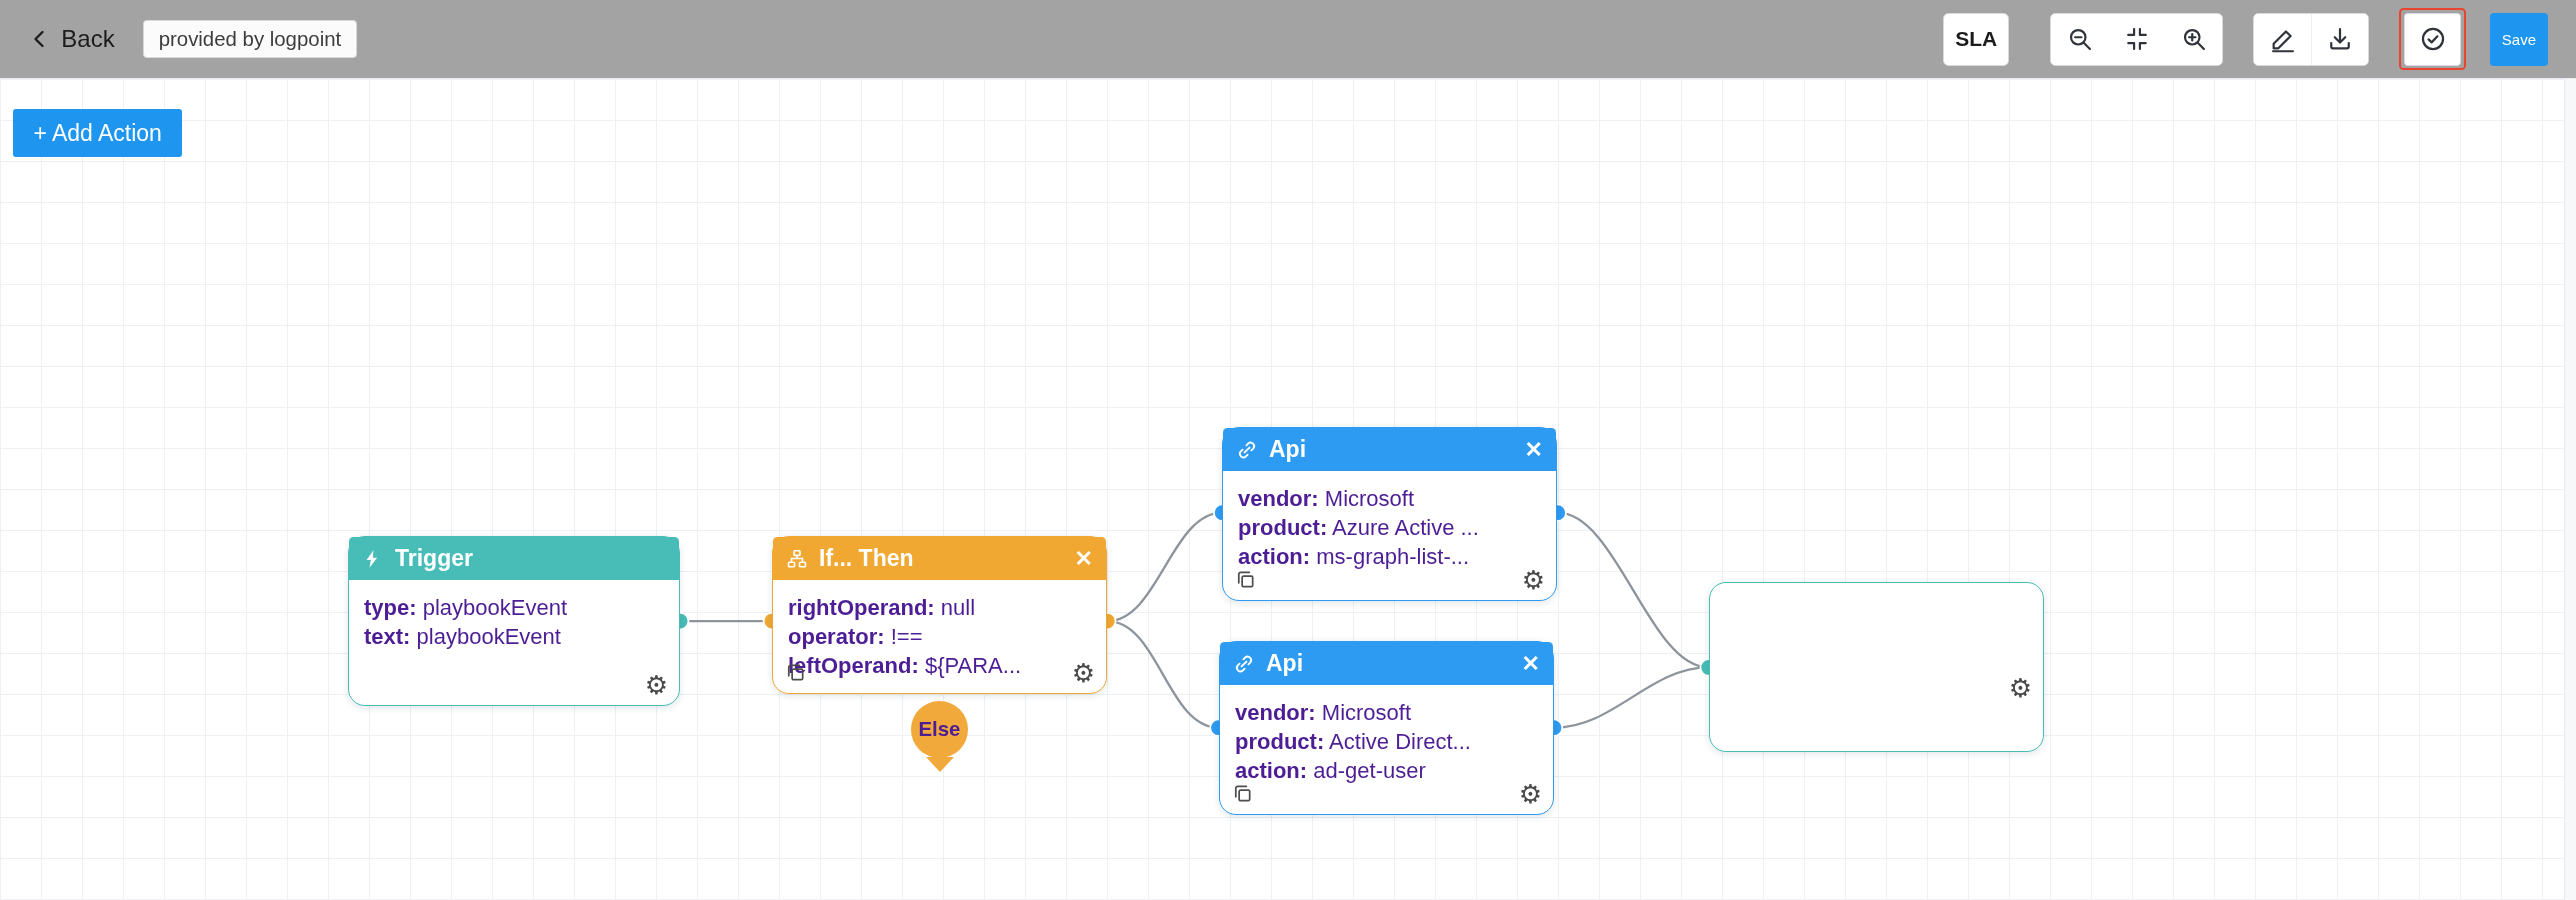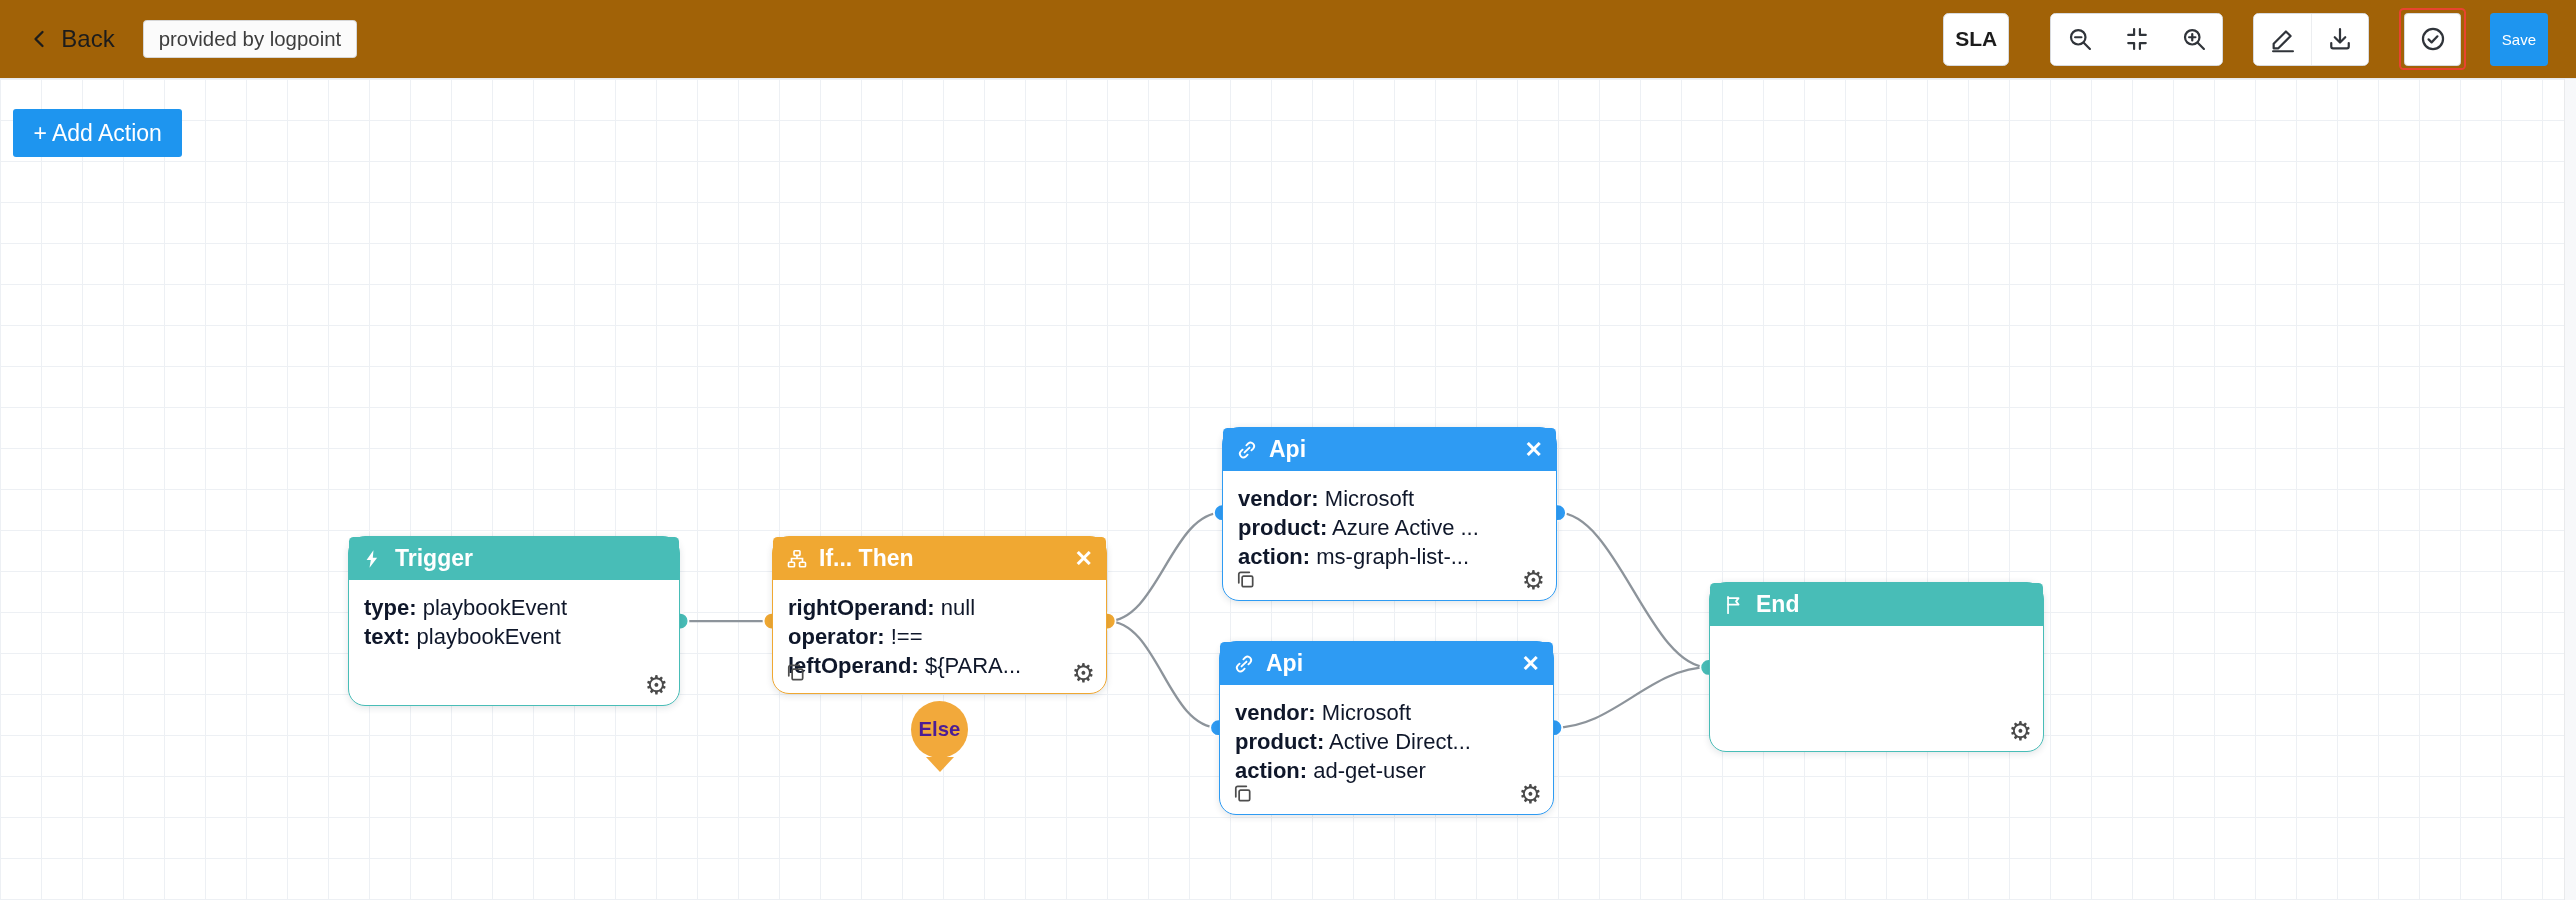--- a/index.html
+++ b/index.html
@@ -5,21 +5,21 @@
   * { box-sizing: border-box; }
   html,body { margin:0; padding:0; }
   body {
     width:2576px; height:901px; overflow:hidden; position:relative;
     font-family:"Liberation Sans", sans-serif; background:#fff; color:#222;
   }
 
   
   .header {
     position:absolute; top:0; left:0; width:2576px; height:79px;
-    background:#a16207; border-bottom:0.9px solid #e8eaed;
+    background:#a3a3a3; border-bottom:0.9px solid #e8eaed;
     display:flex; align-items:center; padding:0 28px; z-index:20;
   }
   .back { display:flex; align-items:center; gap:9.3px; cursor:pointer; }
   .back-label { font-size:24px; font-weight:500; color:#1c1c1c; }
   .page-title { margin-left:39px; font-size:29px; font-weight:600; color:#141414; white-space:nowrap; }
   .badge {
     margin-left:28px; font-size:20.4px; color:#3d3d3d; background:#fbfbfb;
     border:0.9px solid #d7d7d7; border-radius:3.7px; padding:6.5px 15px; white-space:nowrap;
   }
   .header-spacer { flex:1; }
@@ -67,21 +67,21 @@
     position:absolute; background:#fff; border-radius:17px; z-index:3;
     box-shadow:0 1.9px 7.4px rgba(20,40,60,.12);
   }
   .node-header {
     height:43px; display:flex; align-items:center; gap:11px; padding:0 13px;
     color:#fff; border-radius:4.6px 4.6px 0 0; font-size:23px; font-weight:700;
   }
   .node-title { flex:0 0 auto; }
   .node-close { margin-left:auto; font-size:22px; line-height:1; cursor:pointer; color:#fff; }
   .node-body { position:relative; padding:13px 15px 9.3px; height:calc(100% - 43px); }
-  .field { font-size:22px; line-height:29px; color:#0f172a; white-space:nowrap; overflow:hidden; }
+  .field { font-size:22px; line-height:29px; color:#4c1d95; white-space:nowrap; overflow:hidden; }
   .field .k { font-weight:700; }
   .gear {
     position:absolute; right:11px; bottom:7.4px; font-size:26px; line-height:1;
     color:#4a4a4a; cursor:pointer;
   }
   .copy-icon { position:absolute; left:11px; bottom:9.3px; cursor:pointer; }
 
   .node.teal   { border:0.9px solid #48BDB7; }
   .node.orange { border:0.9px solid #F0A832; }
   .node.blue   { border:0.9px solid #2E9BF3; }
@@ -302,29 +302,20 @@
         <svg width="23" height="23" viewBox="0 0 24 24" fill="none" stroke="#4d4d4d" stroke-width="1.8" stroke-linecap="round" stroke-linejoin="round">
             <rect x="8.5" y="8.5" width="11" height="11" rx="1.5"></rect>
             <path d="M5 15.5V6.5A2 2 0 0 1 7 4.5h9"></path>
           </svg>
       </span>
       <span class="gear">⚙</span>
     </div>
   </div>
 
   <div class="node teal n-end">
-    <div class="node-header hdr-teal">
-      <span class="tool-icon">
-        <svg width="22" height="22" viewBox="0 0 24 24" fill="none" stroke="#fff" stroke-width="1.9" stroke-linecap="round" stroke-linejoin="round">
-            <path d="M5.5 3v18"></path>
-            <path d="M5.5 4.5h11.5l-2.8 3.5 2.8 3.5H5.5"></path>
-          </svg>
-      </span>
-      <span class="node-title">End</span>
-    </div>
     <div class="node-body">
       <span class="gear">⚙</span>
     </div>
   </div>
 
   <div class="vscroll"></div>
 </div>
 
 
 </body></html>

